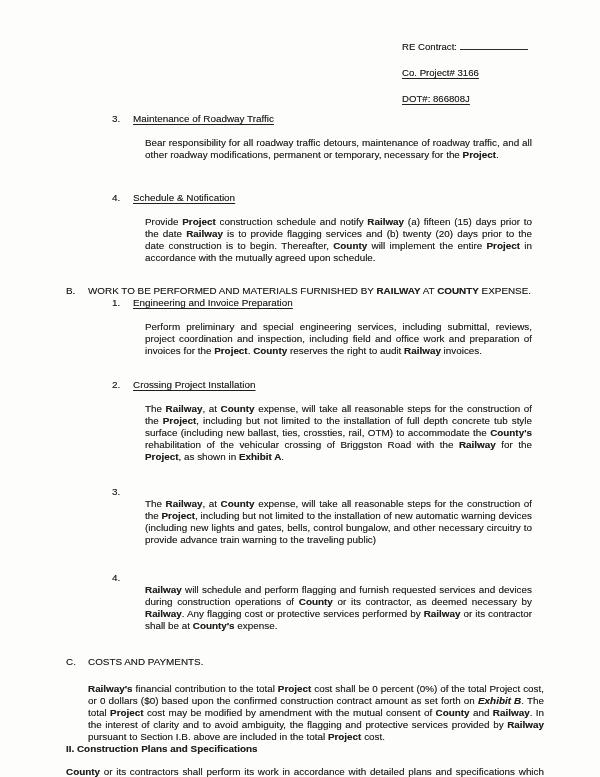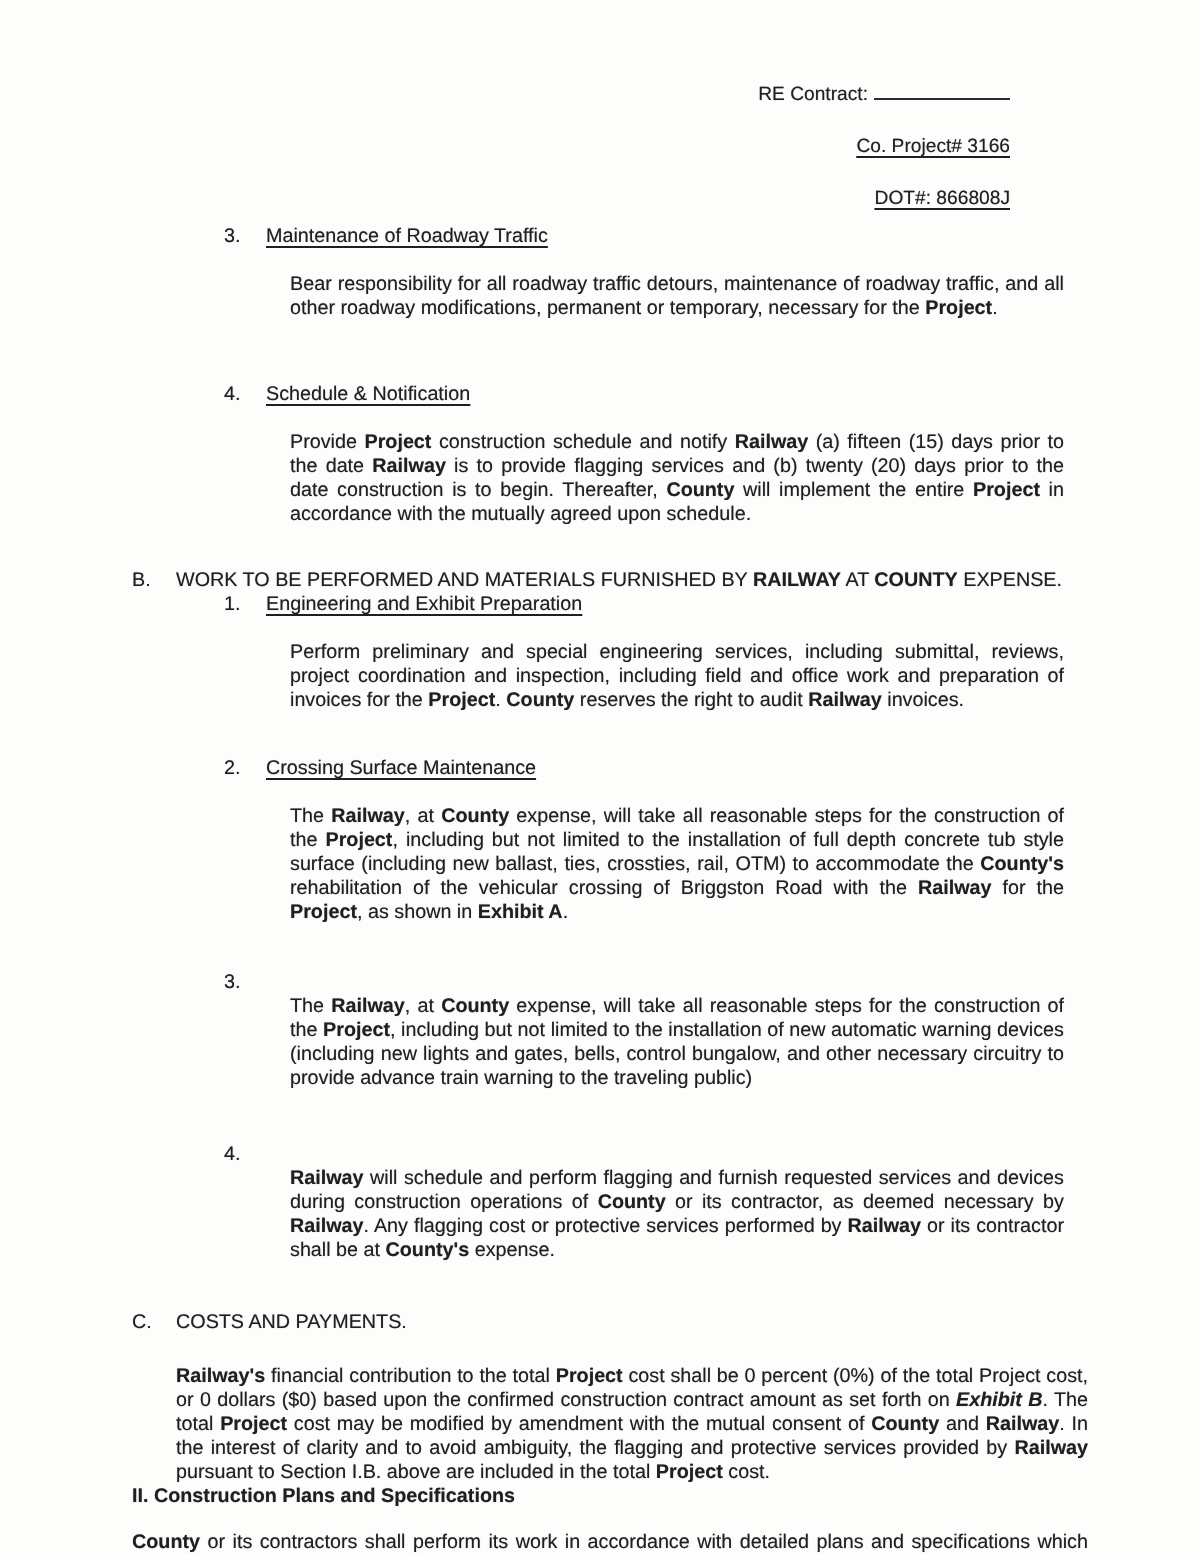--- a/index.html
+++ b/index.html
@@ -9,22 +9,22 @@
     background:#fdfdfc;
     font-family:"Liberation Sans","DejaVu Sans",sans-serif;
     font-size:9.9px;
     line-height:12px;
     color:#1f1f1f;
     overflow:hidden;
     text-shadow:0 0 .45px rgba(40,40,40,.55);
   }
   
   .hdr{
-    position:absolute;top:40px;right:95px;
-    text-align:right;
+    position:absolute;top:40px;right:72px;
+    text-align:left;
     font-size:9.6px;line-height:11px;
   }
   .hdr-line{margin-bottom:15px;white-space:nowrap;}
   .u{text-decoration:underline;text-underline-offset:2px;}
   .blank-line{
     display:inline-block;width:68px;height:9px;
     border-bottom:1px solid #2a2a2a;
     margin-left:3px;vertical-align:baseline;
   }
   
@@ -86,29 +86,29 @@
     </div>
 
     <div class="section mb-0">
       <span class="letter">B.</span>
       <div class="stitle rich"><span>WORK TO BE PERFORMED AND MATERIALS FURNISHED BY </span><span style="font-weight: bold;">RAILWAY</span><span> AT </span><span style="font-weight: bold;">COUNTY</span><span> EXPENSE.</span></div>
     </div>
 
     <div class="item mb-c">
       <span class="num">1.</span>
       <div class="itext">
-        <div class="iheading">Engineering and Exhibit Preparation</div>
+        <div class="iheading">Engineering and Invoice Preparation</div>
         <p class="body rich"><span>Perform preliminary and special engineering services, including submittal, reviews, project coordination and inspection, including field and office work and preparation of invoices for the </span><span style="font-weight: bold;">Project</span><span>. </span><span style="font-weight: bold;">County</span><span> reserves the right to audit </span><span style="font-weight: bold;">Railway</span><span> invoices.</span></p>
       </div>
     </div>
 
     <div class="item mb-d">
       <span class="num">2.</span>
       <div class="itext">
-        <div class="iheading">Crossing Surface Maintenance</div>
+        <div class="iheading">Crossing Project Installation</div>
         <p class="body rich"><span>The </span><span style="font-weight: bold;">Railway</span><span>, at </span><span style="font-weight: bold;">County</span><span> expense, will take all reasonable steps for the construction of the </span><span style="font-weight: bold;">Project</span><span>, including but not limited to the installation of full depth concrete tub style surface (including new ballast, ties, crossties, rail, OTM) to accommodate the </span><span style="font-weight: bold;">County's</span><span> rehabilitation of the vehicular crossing of Briggston Road with the </span><span style="font-weight: bold;">Railway</span><span> for the </span><span style="font-weight: bold;">Project</span><span>, as shown in </span><span style="font-weight: bold;">Exhibit A</span><span>.</span></p>
       </div>
     </div>
 
     <div class="item mb-e">
       <span class="num">3.</span>
       <div class="itext">
         <p class="body rich"><span>The </span><span style="font-weight: bold;">Railway</span><span>, at </span><span style="font-weight: bold;">County</span><span> expense, will take all reasonable steps for the construction of the </span><span style="font-weight: bold;">Project</span><span>, including but not limited to the installation of new automatic warning devices (including new lights and gates, bells, control bungalow, and other necessary circuitry to provide advance train warning to the traveling public)</span></p>
       </div>
     </div>

